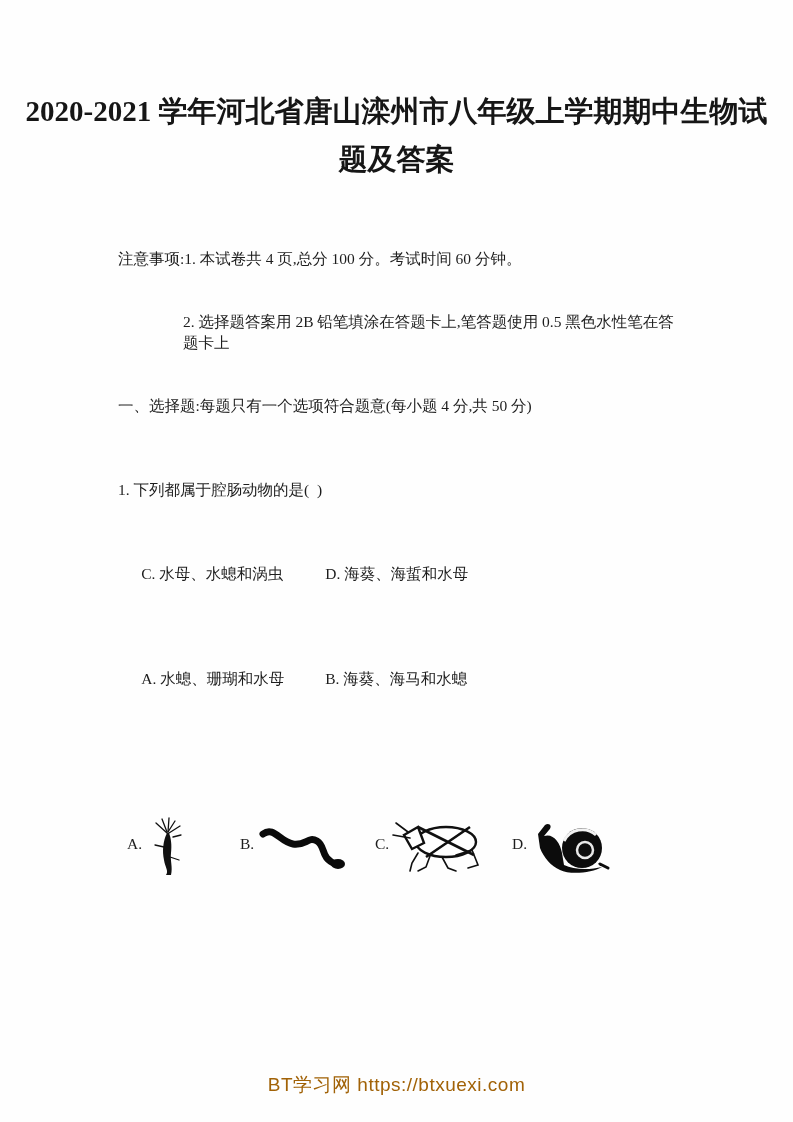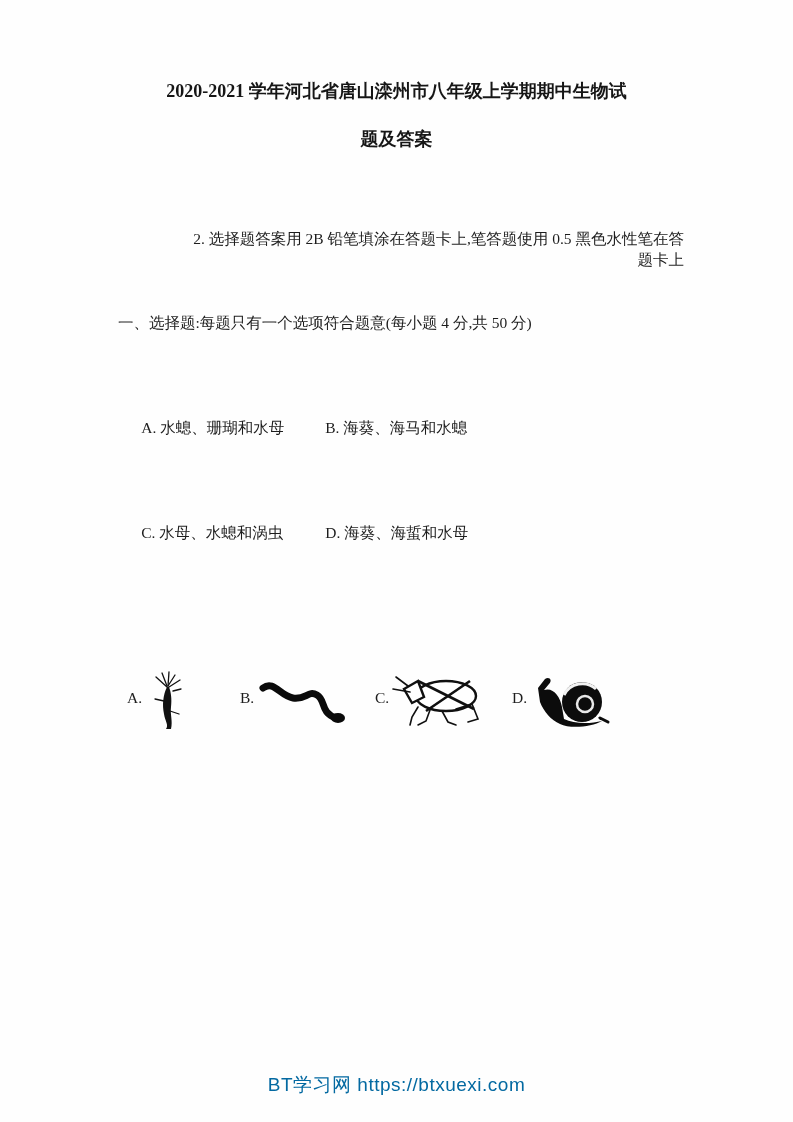--- a/index.html
+++ b/index.html
@@ -5,39 +5,39 @@
   html, body { margin: 0; padding: 0; }
   body {
     width: 793px; height: 1122px;
     background: #fefefe;
     position: relative;
     font-family: "Liberation Serif", "DejaVu Serif", serif;
     color: #1d1d1d;
     overflow: hidden;
   }
   .titleblock {
-    padding-top: 76px;
+    padding-top: 96px;
     text-align: center;
     font-weight: 700;
-    font-size: 18px;
+    font-size: 29px;
     color: #161616;
   }
   .titleblock .tline { line-height: 30px; }
   .titleblock .tline + .tline { margin-top: 18px; }
 
   .content {
     margin-left: 118px;
     margin-top: 11px;
     width: 566px;
     font-size: 15.5px;
     line-height: 21px;
     white-space: pre-wrap;
   }
   .line { min-height: 21px; }
-  .indent { padding-left: 65px; text-align: right; }
+  .indent { padding-left: 65px; }
 
   .optrow .colA { display: inline-block; vertical-align: top; }
   .optrow.w184 .colA { width: 184px; }
 
   .imgrow {
     position: relative;
     height: 62px;
     margin: 0 0 0 0;
   }
   .imglabel {
@@ -47,44 +47,46 @@
   }
   .fig { position: absolute; }
 
   .footer {
     position: absolute;
     top: 1072px;
     left: 0; right: 0;
     text-align: center;
     font-family: "Liberation Sans", "DejaVu Sans", sans-serif;
     font-size: 19px;
-    color: #0369a1;
+    color: #a16207;
     letter-spacing: 0.5px;
   }
 </style>
 </head>
 <body>
 
 <div class="doc">
 
   <div class="titleblock">
     <div class="tline">2020-2021 学年河北省唐山滦州市八年级上学期期中生物试</div>
     <div class="tline">题及答案</div>
   </div>
 
   <div class="content">
 
+    <div class="line">注意事项:1. 本试卷共 4 页,总分 100 分。考试时间 60 分钟。</div>
     <div class="line indent">2. 选择题答案用 2B 铅笔填涂在答题卡上,笔答题使用 0.5 黑色水性笔在答题卡上</div>
     <div class="line">一、选择题:每题只有一个选项符合题意(每小题 4 分,共 50 分)</div>
 
+    <div class="line">1. 下列都属于腔肠动物的是(  )</div>
+    <div class="line optrow w184">
+      <span class="colA">C. 水母、水螅和涡虫</span><span>D. 海葵、海蜇和水母</span>
+    </div>
     <div class="line optrow w184">
       <span class="colA">A. 水螅、珊瑚和水母</span><span>B. 海葵、海马和水螅</span>
-    </div>
-    <div class="line optrow w184">
-      <span class="colA">C. 水母、水螅和涡虫</span><span>D. 海葵、海蜇和水母</span>
     </div>
 
 
 
     <div class="imgrow">
       <span class="imglabel" style="left:9px">A.</span>
       <svg class="fig" style="left:32px; top:2px" width="38" height="60" viewBox="0 0 38 60">
         <path d="M17,16 C13,24 12,34 14,43 C15,50 19,54 16,58 L21,58 C23,50 20,44 21,36 C22,28 21,21 19,16 Z" fill="#111"></path>
         <g stroke="#111" stroke-width="1.3" fill="none" stroke-linecap="round">
           <path d="M17,16 L6,6"></path>

